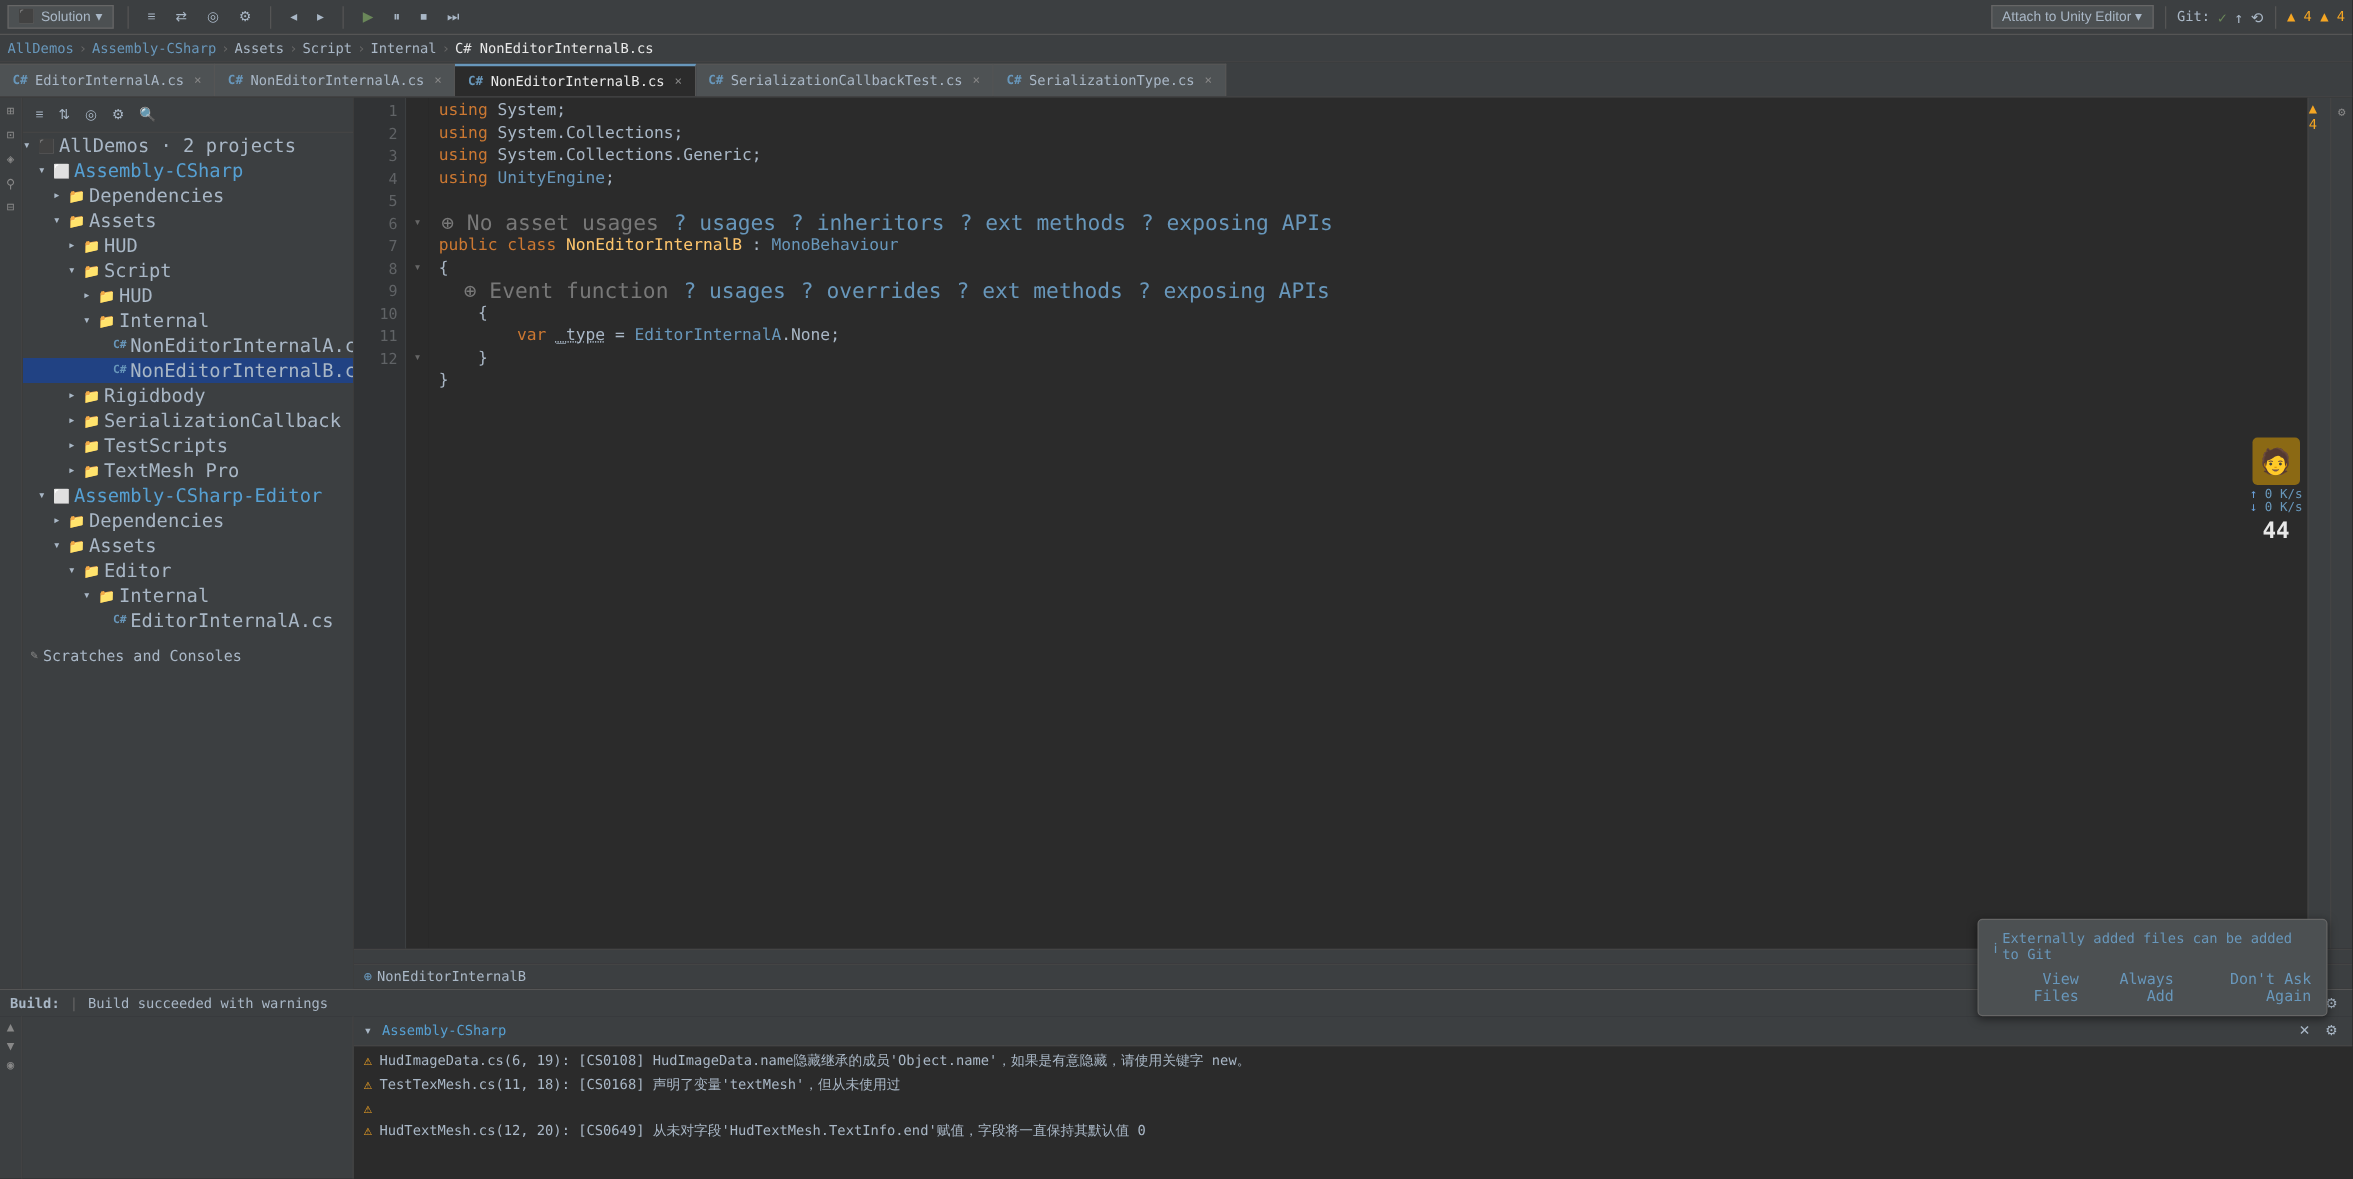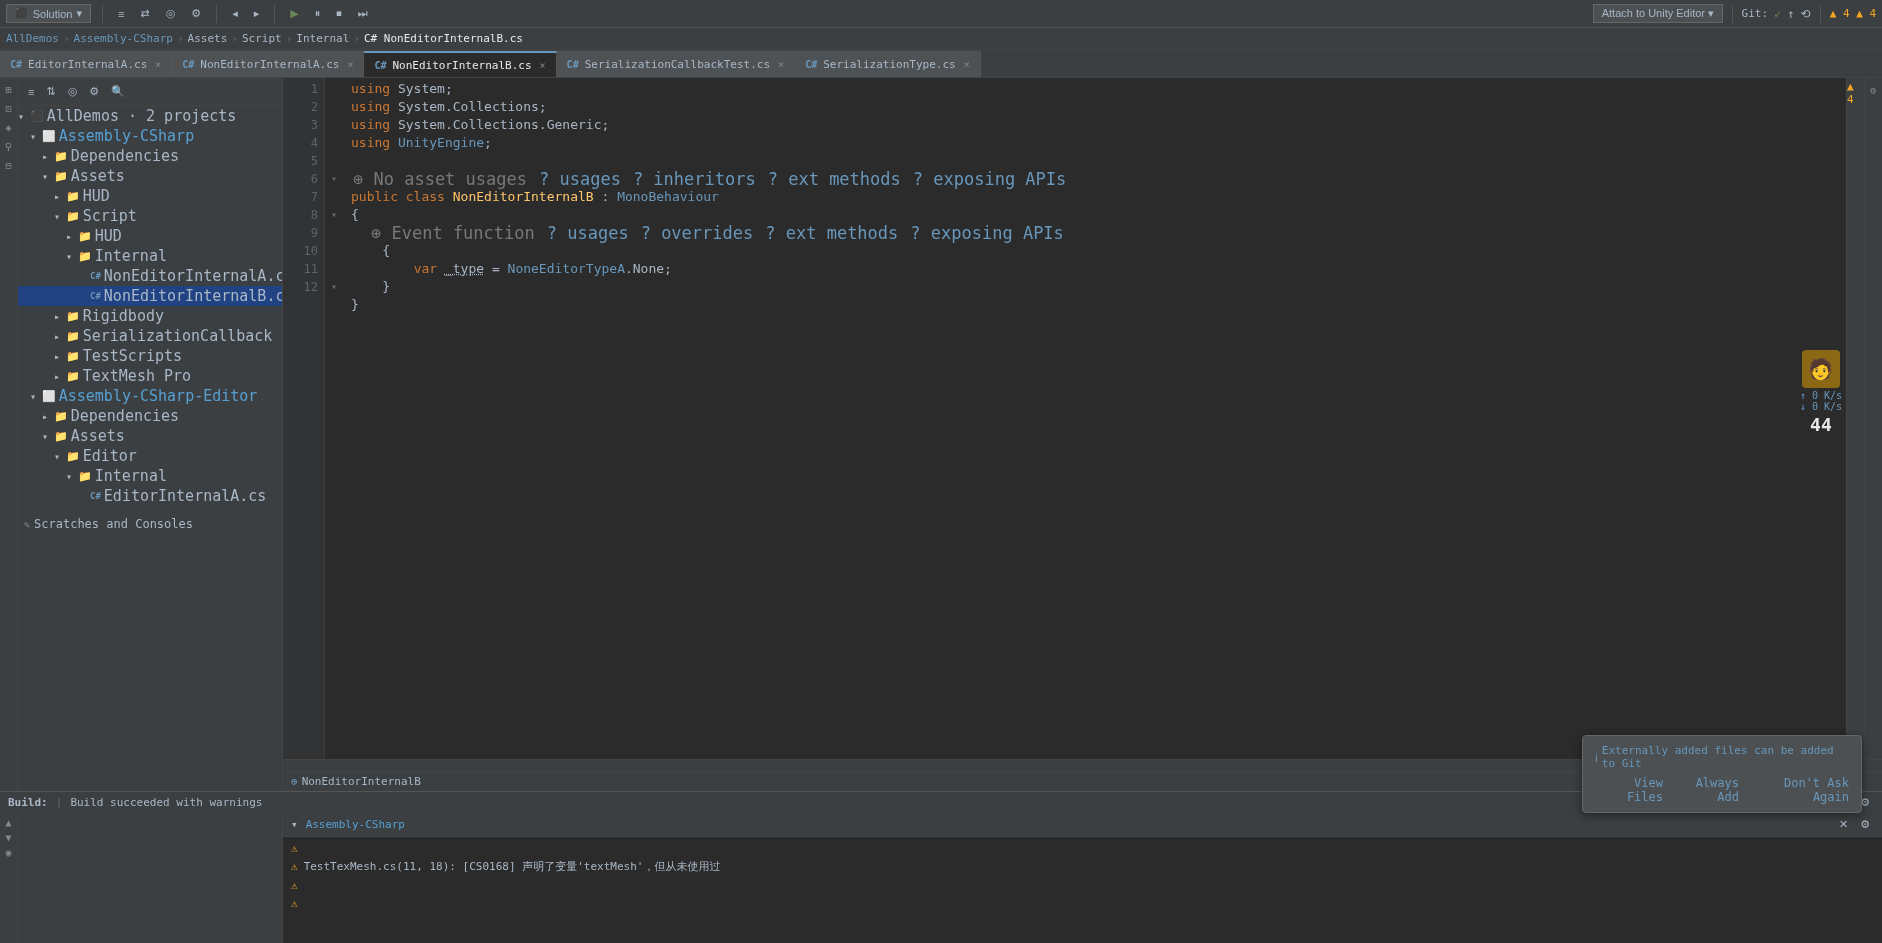--- a/index.html
+++ b/index.html
@@ -775,21 +775,21 @@
             <span style="color:#555;">  </span>
             <a>? exposing APIs</a>
           </div>
 
 
           <div class="code-line">
             <span>    {</span>
           </div>
 
           <div class="code-line">
-            <span>        </span><span class="kw">var</span><span> </span><span class="var-name" style="text-decoration: underline dotted;">_type</span><span> = </span><span class="type">NoneEditorTypeA</span><span>.</span><span class="enum-val">None</span><span>;</span>
+            <span>        </span><span class="kw">var</span><span> </span><span class="var-name" style="text-decoration: underline dotted;">_type</span><span> = </span><span class="type">EditorInternalA</span><span>.</span><span class="enum-val">None</span><span>;</span>
           </div>
 
           <div class="code-line">
             <span>    }</span>
           </div>
 
           <div class="code-line">
             <span>}</span>
           </div>
         </div>
@@ -834,30 +834,32 @@
         <span style="color:#a9b7c6;">▾ </span>
         <span style="color:#56a0d3;">Assembly-CSharp</span>
         <div style="display:flex; gap:4px; margin-left:auto;">
           <button class="toolbar-btn">✕</button>
           <button class="toolbar-btn">⚙</button>
         </div>
       </div>
       <div class="bottom-panel-content">
         <div class="warning-item">
           <span class="warn-icon">⚠</span>
+          <span class="warn-text">HudImageData.cs(6, 19): [CS0108] HudImageData.name隐藏继承的成员'Object.name'，如果是有意隐藏，请使用关键字 new。</span>
         </div>
         <div class="warning-item">
           <span class="warn-icon">⚠</span>
           <span class="warn-text">TestTexMesh.cs(11, 18): [CS0168] 声明了变量'textMesh'，但从未使用过</span>
         </div>
         <div class="warning-item">
           <span class="warn-icon">⚠</span>
         </div>
         <div class="warning-item">
           <span class="warn-icon">⚠</span>
+          <span class="warn-text">HudTextMesh.cs(12, 20): [CS0649] 从未对字段'HudTextMesh.TextInfo.end'赋值，字段将一直保持其默认值 0</span>
         </div>
       </div>
     </div>
   </div>
 
   <div class="notification-popup">
     <div class="notif-title">
       <span>ℹ</span>
       <span>Externally added files can be added to Git</span>
     </div>

